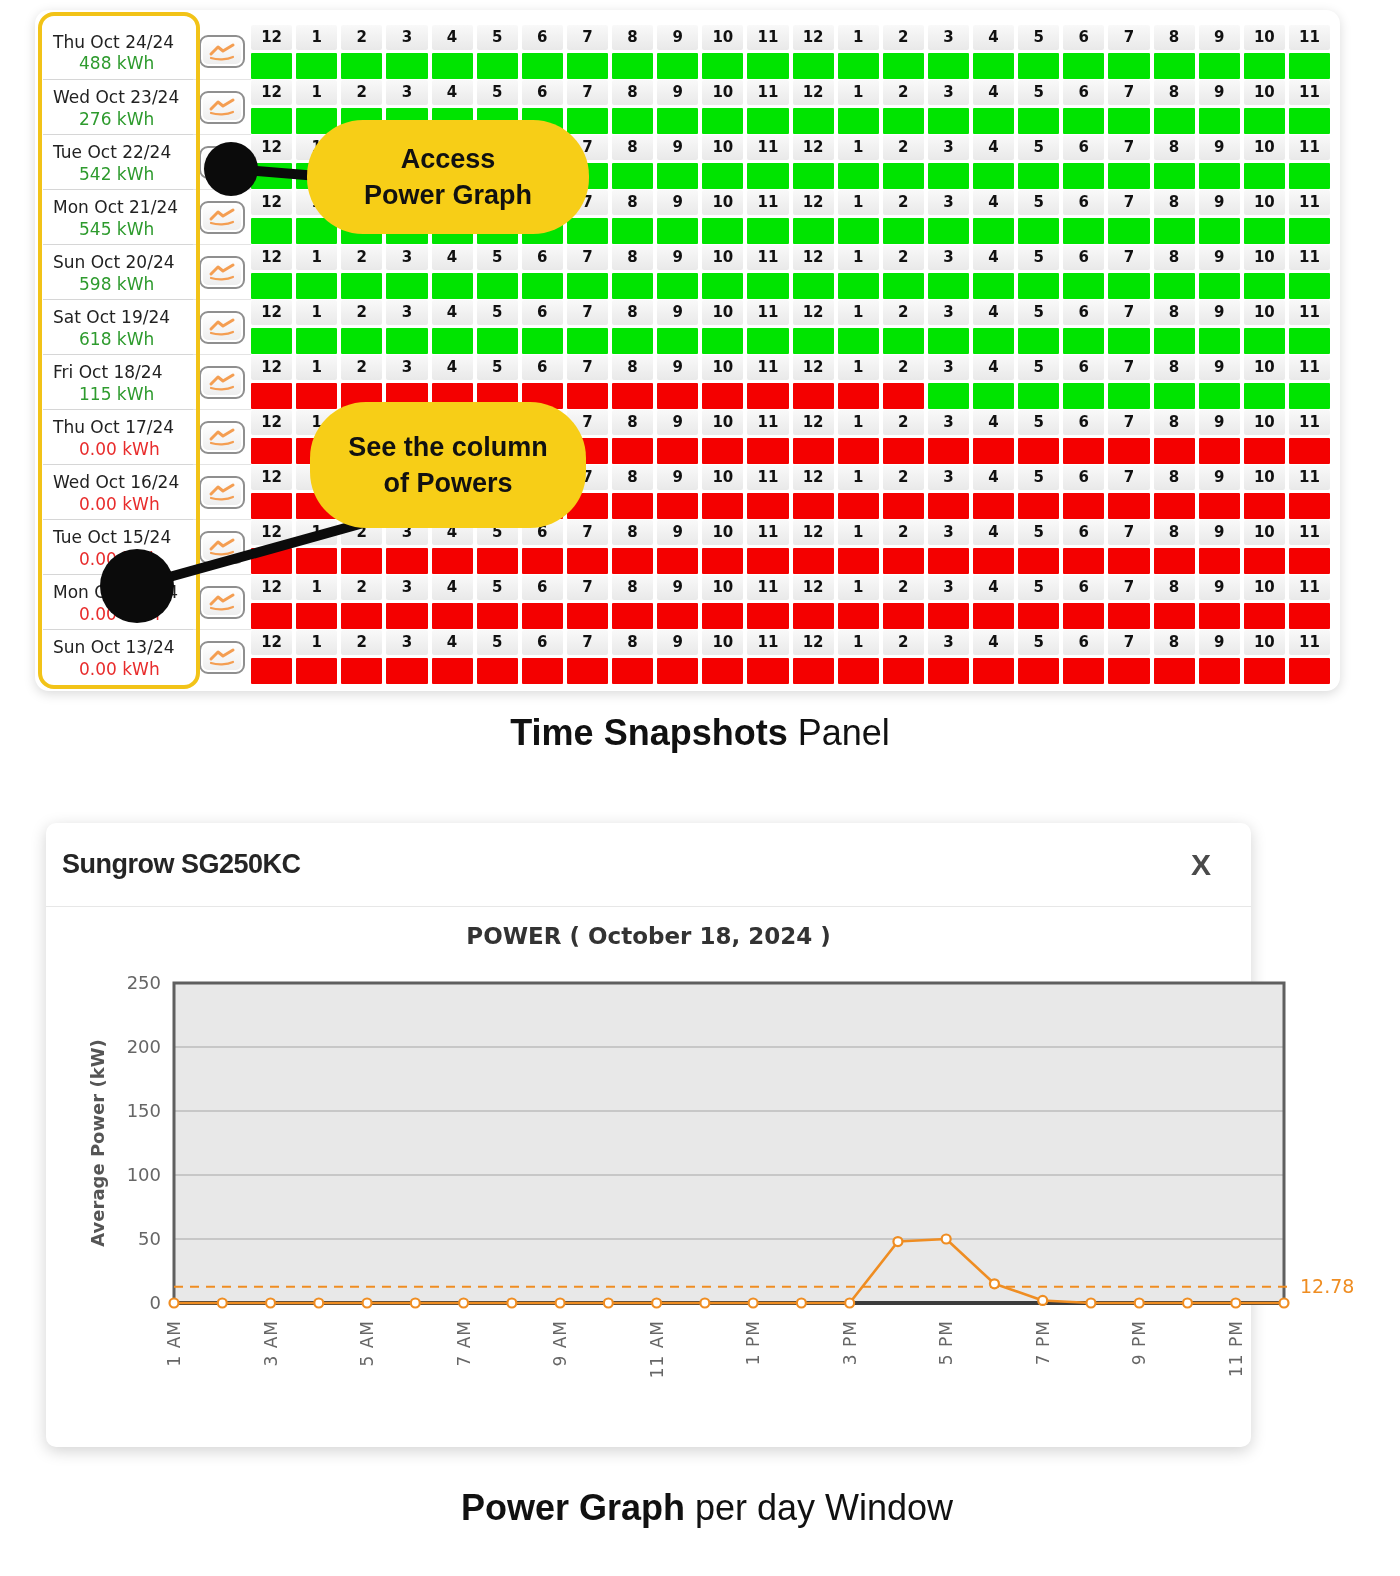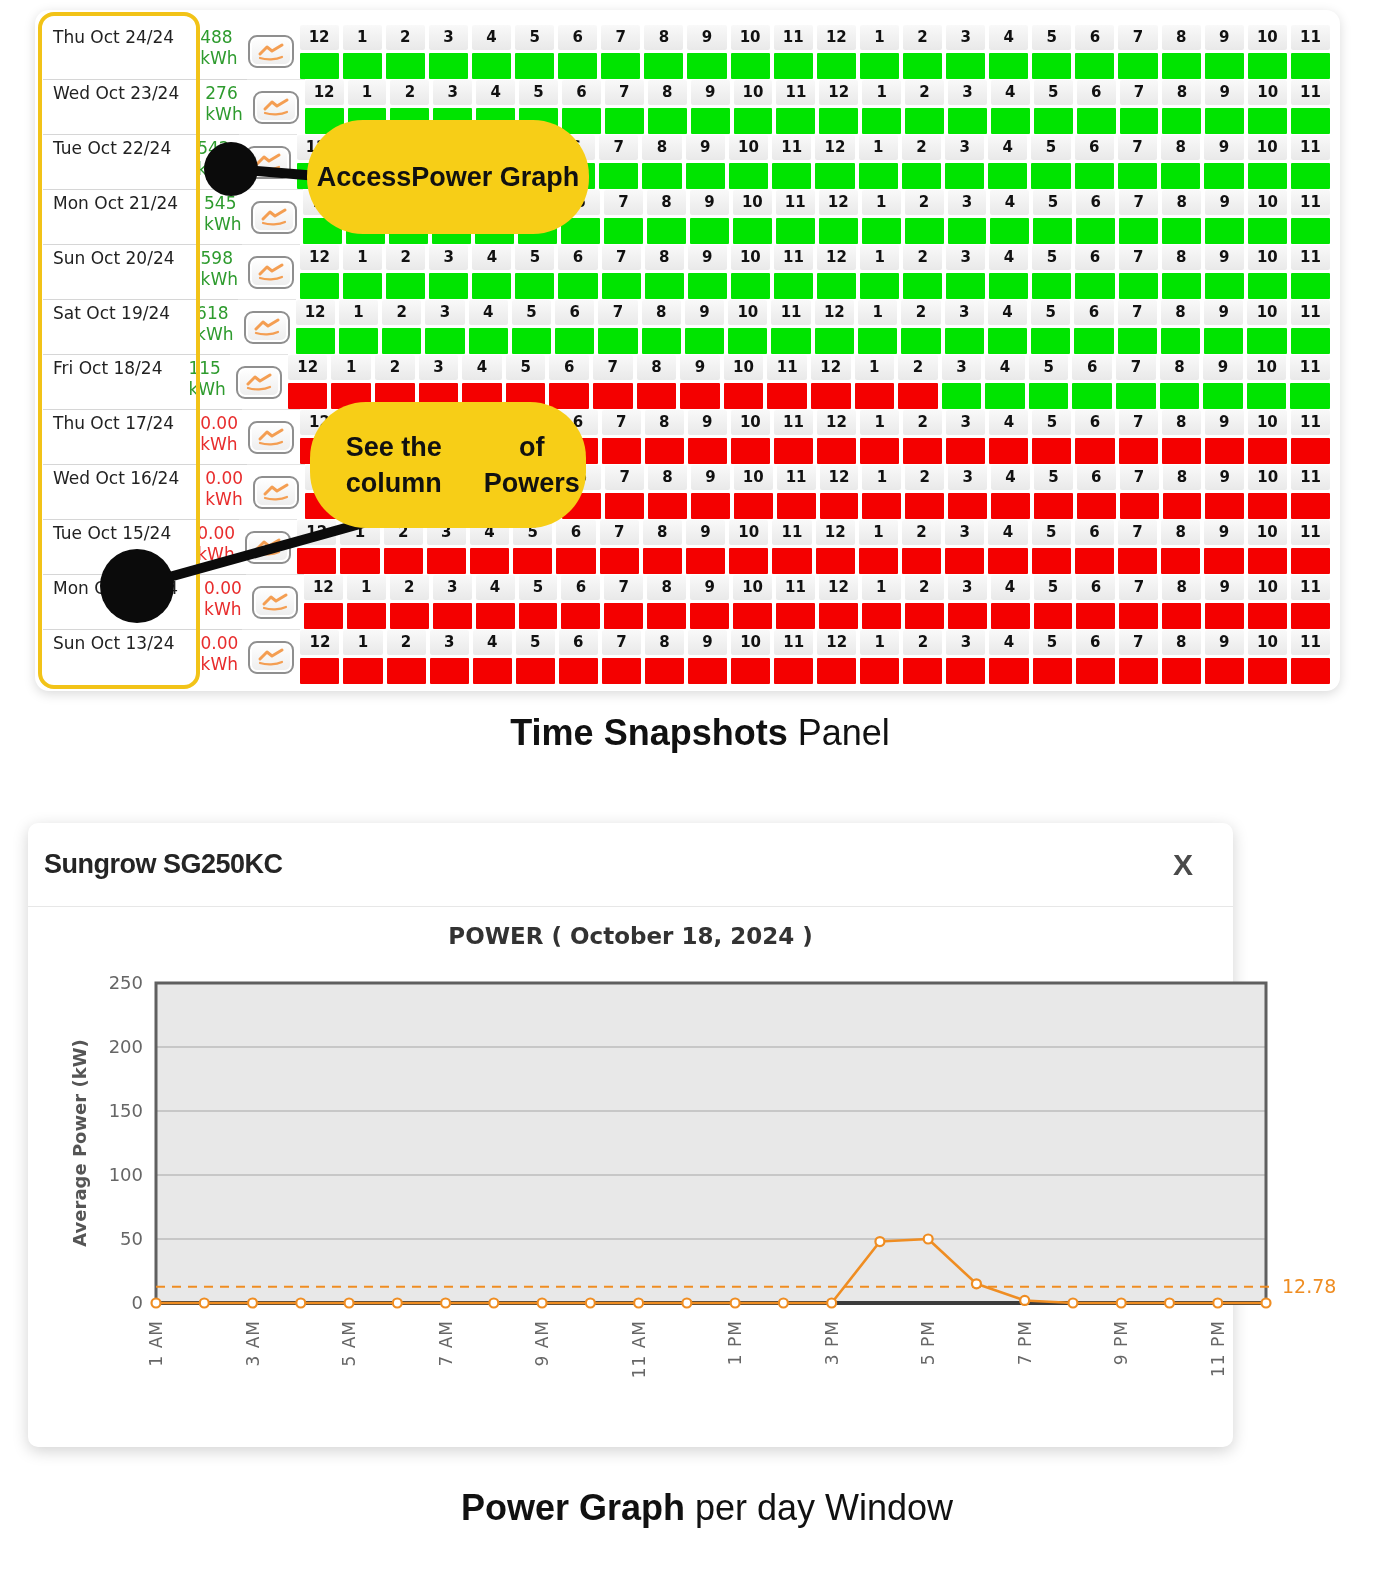--- a/index.html
+++ b/index.html
@@ -5,21 +5,21 @@
   * { margin:0; padding:0; box-sizing:border-box; }
   html,body { width:1400px; background:#ffffff; font-family:"DejaVu Sans", sans-serif; }
   body { height:1576px; position:relative; }
 
   
   .panel-wrap { position:absolute; left:35px; top:10px; width:1305px; height:681px;
     background:#fff; border-radius:14px; box-shadow:0 3px 12px rgba(0,0,0,.15);
     padding:14px 10px 8px 8px; }
   .ts-row { height:55px; display:flex; align-items:center; position:relative; }
   .date-cell { flex:0 0 150px; height:100%; padding:3px 4px 0 10px; display:flex;
-    flex-direction:row; justify-content:center; border-top:1px solid #d6d6d6; }
+    flex-direction:column; justify-content:center; border-top:1px solid #d6d6d6; }
   .ts-row:first-child .date-cell, .ts-row:first-child .icon-cell { border-top:none; }
   .date-cell .date { font-size:17px; color:#222; line-height:1.25; white-space:nowrap; }
   .date-cell .energy { font-size:17px; line-height:1.25;margin-left:26px; }
   .energy.ok  { color:#2e9b2e; }
   .energy.zero{ color:#e82c2c; }
   .icon-cell { flex:0 0 58px; height:100%; display:flex; align-items:center;
     justify-content:center; border-top:1px solid #e4e4e4; }
   .chart-btn { width:46px; height:33px; border:2px solid #8f8f8f; border-radius:9px;
     background:linear-gradient(#ffffff,#ededed); box-shadow:inset 0 0 0 2px #fff;
     display:flex; align-items:center; justify-content:center; cursor:pointer; }
@@ -31,34 +31,34 @@
   .hcell { border-radius:1px; }
   .hcell.G { background:#00e400; }
   .hcell.R { background:#f40000; }
 
   .highlight-frame { position:absolute; left:3px; top:2px; width:162px; height:677px;
     border:4px solid #f2c318; border-radius:16px; pointer-events:none; z-index:5; }
 
   .annot-svg { position:absolute; left:0; top:0; width:1305px; height:681px;
     pointer-events:none; z-index:6; }
   .callout { position:absolute; z-index:7; background:#f7ce17; border-radius:56px;
-    display:flex; align-items:center; justify-content:center;
+    display:flex; flex-direction:column; align-items:center; justify-content:center;
     font-family:"Liberation Sans", sans-serif; font-weight:bold; font-size:27px;
     color:#111; text-align:center; line-height:1.35; }
   .callout-1 { left:272px; top:110px; width:282px; height:114px; }
   .callout-2 { left:275px; top:392px; width:276px; height:126px; }
 
   .caption { position:absolute; width:100%; text-align:center;
     font-family:"Liberation Sans", sans-serif; font-size:36px; color:#111; }
   .caption b { font-weight:bold; }
   .caption-1 { top:712px; }
   .caption-2 { top:1487px;padding-left:14px; }
 
   
-  .modal { position:absolute; left:28px; top:823px; width:1205px; height:624px;
+  .modal { position:absolute; left:46px; top:823px; width:1205px; height:624px;
     background:#fff; border-radius:10px; box-shadow:0 4px 16px rgba(0,0,0,.18); }
   .modal-header { height:84px; display:flex; align-items:center;
     justify-content:space-between; padding:0 40px 0 16px; border-bottom:1px solid #e7e7e7; }
   .modal-title { font-family:"Liberation Sans", sans-serif; font-weight:bold;
     font-size:27px; color:#252525; letter-spacing:-0.5px; }
   .modal-close { font-family:"Liberation Sans", sans-serif; font-weight:bold;
     font-size:30px; color:#4a4a4a; background:none; border:none; cursor:pointer; line-height:1; }
   .chart-title { text-align:center; margin-top:16px; font-weight:bold;
     font-size:23px; color:#333; }
   .chart-box { padding:6px 0 0 0; }

